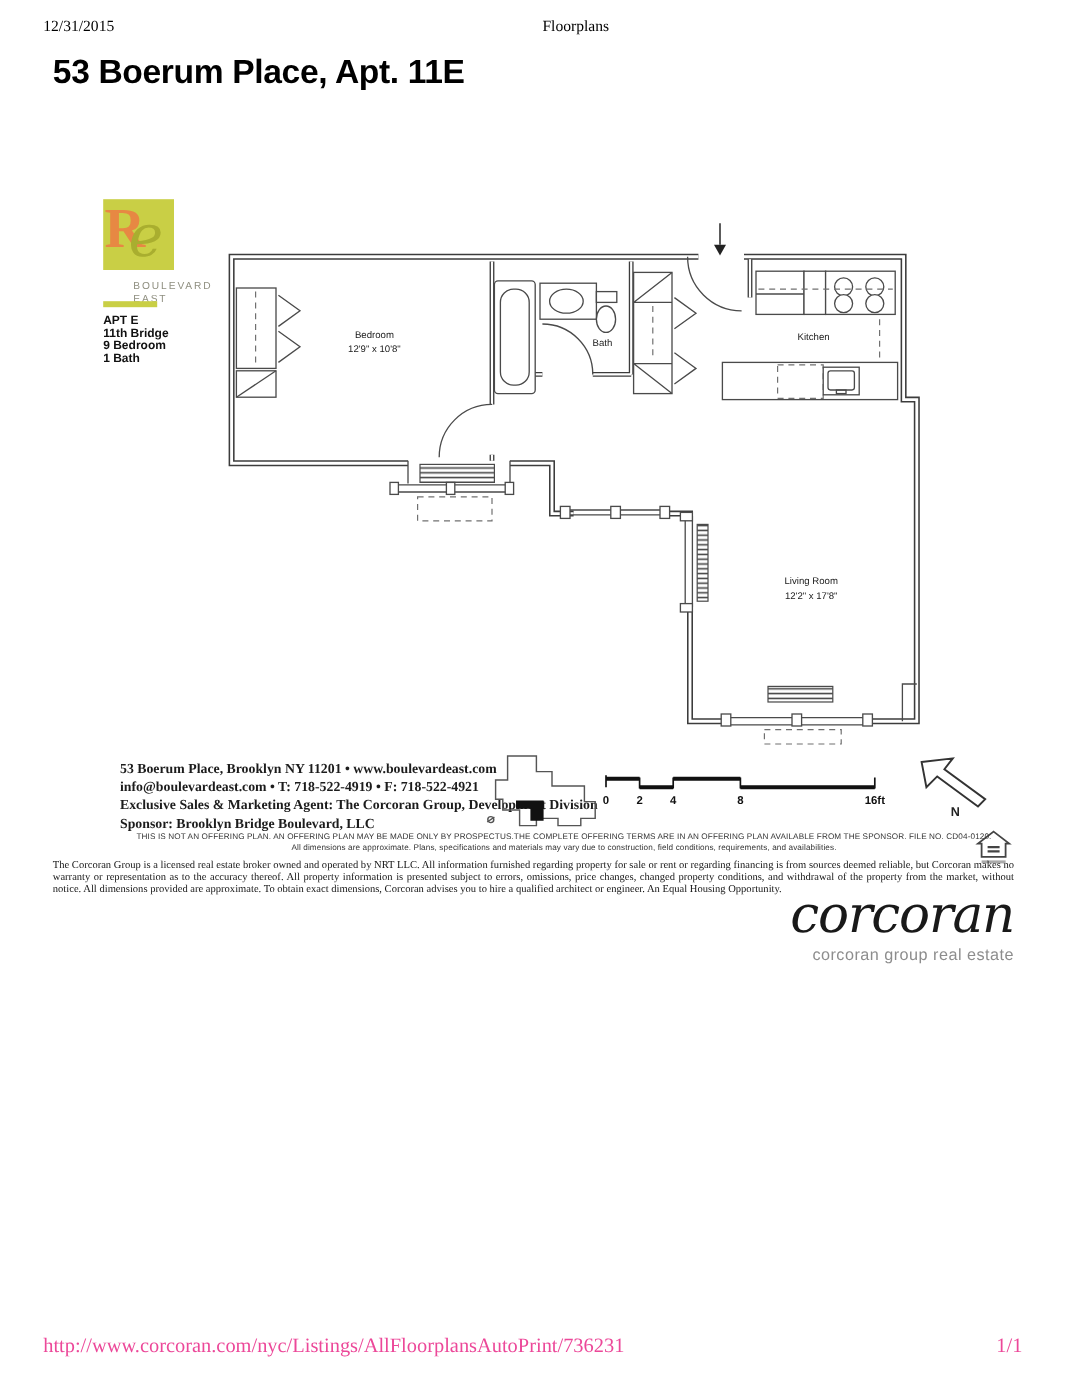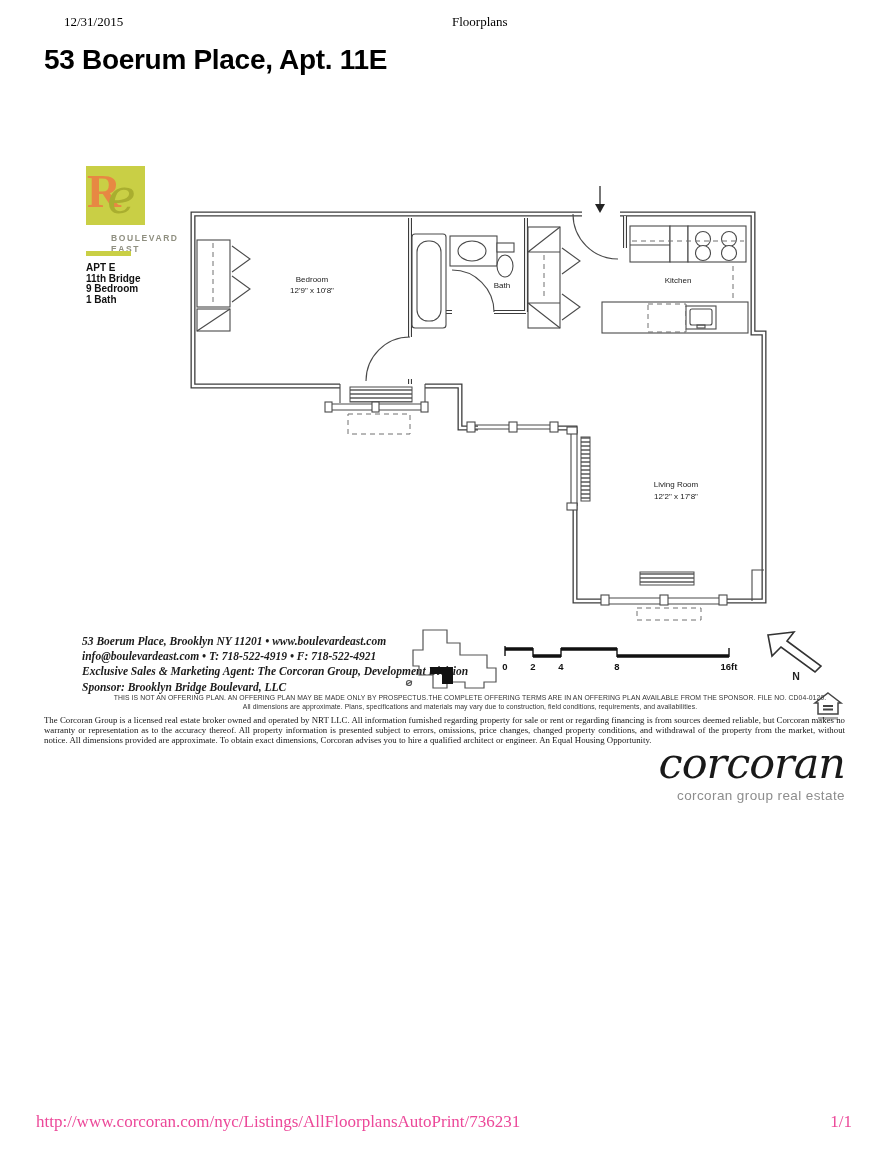--- a/index.html
+++ b/index.html
@@ -8,21 +8,21 @@
     width:890px; height:1152px; background:#ffffff; position:relative;
     font-family:"Liberation Serif", serif; color:#111;
   }
   .abs { position:absolute; }
   .meta { font-size:13px; color:#000; }
   .page-title { font-family:"Liberation Sans", sans-serif; font-weight:800; font-size:28px; letter-spacing:-0.3px; color:#000; }
   
   .logo-square { width:59px; height:59px; background:#c9cf45; position:relative; }
   .logo-r { position:absolute; left:1px; top:2px; font-family:"Liberation Serif", serif; font-weight:bold; font-size:47px; color:#e78843; line-height:1; }
   .logo-e { position:absolute; left:21px; top:6px; font-family:"DejaVu Serif", serif; font-style:italic; font-size:49px; color:#a9ae2f; line-height:1; }
-  .brand-lines { font-family:"Liberation Sans", sans-serif; font-size:8.5px; letter-spacing:1.6px; color:#8f8f80; font-weight:bold; line-height:11px; }
+  .brand-lines { font-family:"Liberation Sans", sans-serif; font-size:8.5px; letter-spacing:1.6px; color:#8f8f80; font-weight:normal; line-height:11px; }
   .logo-bar { width:45px; height:5px; background:#c9cf45; }
   .apt-block { font-family:"Liberation Sans", sans-serif; font-weight:bold; font-size:10px; line-height:10.6px; color:#111; }
   
   .wo { fill:none; stroke:#3c3c3c; stroke-width:5; stroke-linejoin:miter; stroke-linecap:butt; }
   .wo2 { fill:none; stroke:#3c3c3c; stroke-width:4; stroke-linecap:butt; }
   .wi { fill:none; stroke:#ffffff; stroke-width:2.4; stroke-linejoin:miter; stroke-linecap:butt; }
   .wi2 { fill:none; stroke:#ffffff; stroke-width:1.8; stroke-linecap:butt; }
   .thin { fill:none; stroke:#4a4a4a; stroke-width:1.1; }
   .fix { fill:#ffffff; stroke:#4a4a4a; stroke-width:1.1; }
   .dash { fill:none; stroke:#707070; stroke-width:1; stroke-dasharray:5 4; }
@@ -38,21 +38,21 @@
   .slabel { font-family:"Liberation Sans", sans-serif; font-weight:bold; font-size:9.5px; fill:#111; text-anchor:middle; }
   .kp { fill:none; stroke:#555; stroke-width:1.2; }
   .corcoran-word { font-family:"DejaVu Serif", serif; font-style:italic; font-size:43px; color:#191919; letter-spacing:-1px; line-height:1; }
   .corcoran-tag { font-family:"Liberation Sans", sans-serif; font-size:13.5px; color:#8d8d8d; letter-spacing:0.4px; margin-top:3px; }
   .footer { font-size:17px; color:#ec4899; }
   .nlabel { font-family:"Liberation Sans", sans-serif; font-weight:bold; font-size:10.5px; fill:#222; text-anchor:middle; }
 </style>
 </head>
 <body>
 
-<div class="abs meta" style="left:36px; top:14px;margin-left:28px;">12/31/2015</div>
+<div class="abs meta" style="left:36px; top:14px;">12/31/2015</div>
 <div class="abs meta" style="left:452px; top:14px;">Floorplans</div>
 
 <h1 class="abs page-title" style="left:44px; top:44px; margin:0;">53 Boerum Place, Apt. 11E</h1>
 
 <div class="abs logo-square" style="left:86px; top:166px;">
   <span class="logo-r">R</span>
   <span class="logo-e">e</span>
 </div>
 <div class="abs brand-lines" style="left:111px; top:233px;">
   <div>BOULEVARD</div>
@@ -172,21 +172,21 @@
   </g>
 
   <text class="lbl" x="312" y="282">Bedroom</text>
   <text class="lbl" x="312" y="293">12'9" x 10'8"</text>
   <text class="lbl" x="502" y="288">Bath</text>
   <text class="lbl" x="678" y="283">Kitchen</text>
   <text class="lbl" x="676" y="487">Living Room</text>
   <text class="lbl" x="676" y="499">12'2" x 17'8"</text>
 </svg>
 
-<div class="abs contact" style="left:82px; top:634px;font-style:italic;">
+<div class="abs contact" style="left:100px; top:634px;">
   <div>53 Boerum Place, Brooklyn NY 11201 • www.boulevardeast.com</div>
   <div>info@boulevardeast.com • T: 718-522-4919 • F: 718-522-4921</div>
   <div>Exclusive Sales &amp; Marketing Agent: The Corcoran Group, Development Division</div>
   <div>Sponsor: Brooklyn Bridge Boulevard, LLC</div>
 </div>
 
 <svg class="abs" style="left:405px; top:622px;" width="105" height="80" viewBox="0 0 105 80">
   <path class="kp" d="M18,8 H42 V21 H55 V33 H82 V46 H91 V60 H79 V66 H60 V60 H42 V66 H28 V53 H14 V44 H8 V28 H18 Z"></path>
   <path d="M25,45 H48 V62 H37 V52 H25 Z" fill="#111"></path>
   <g>

